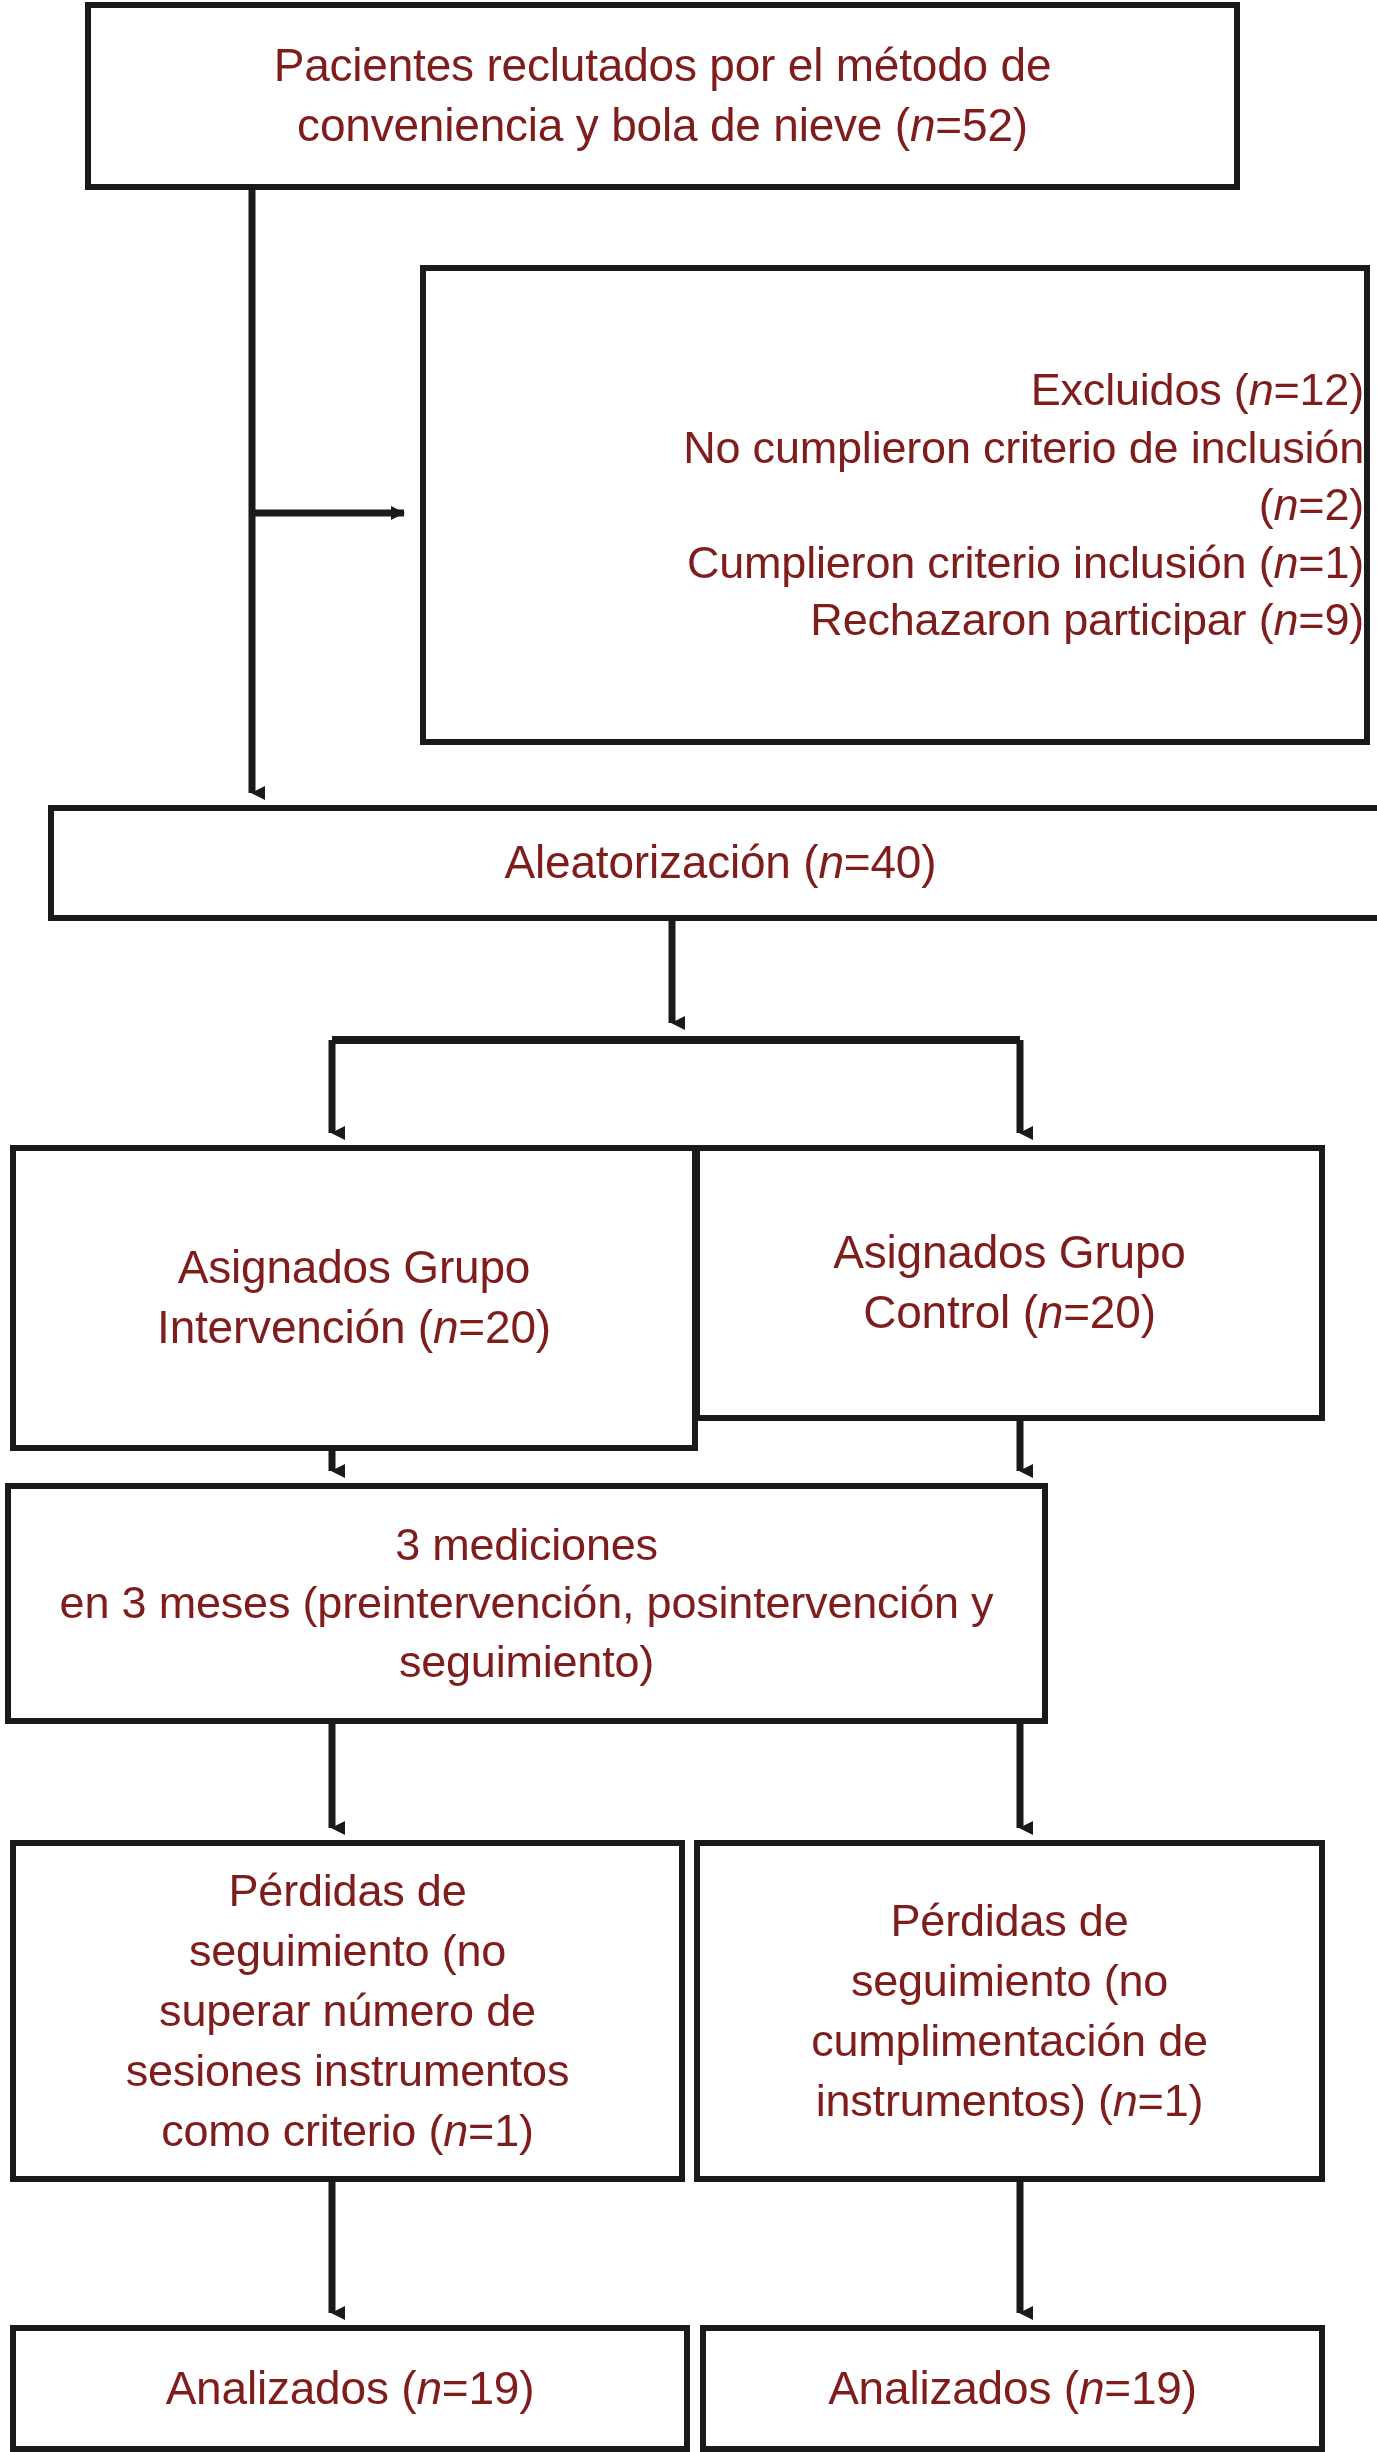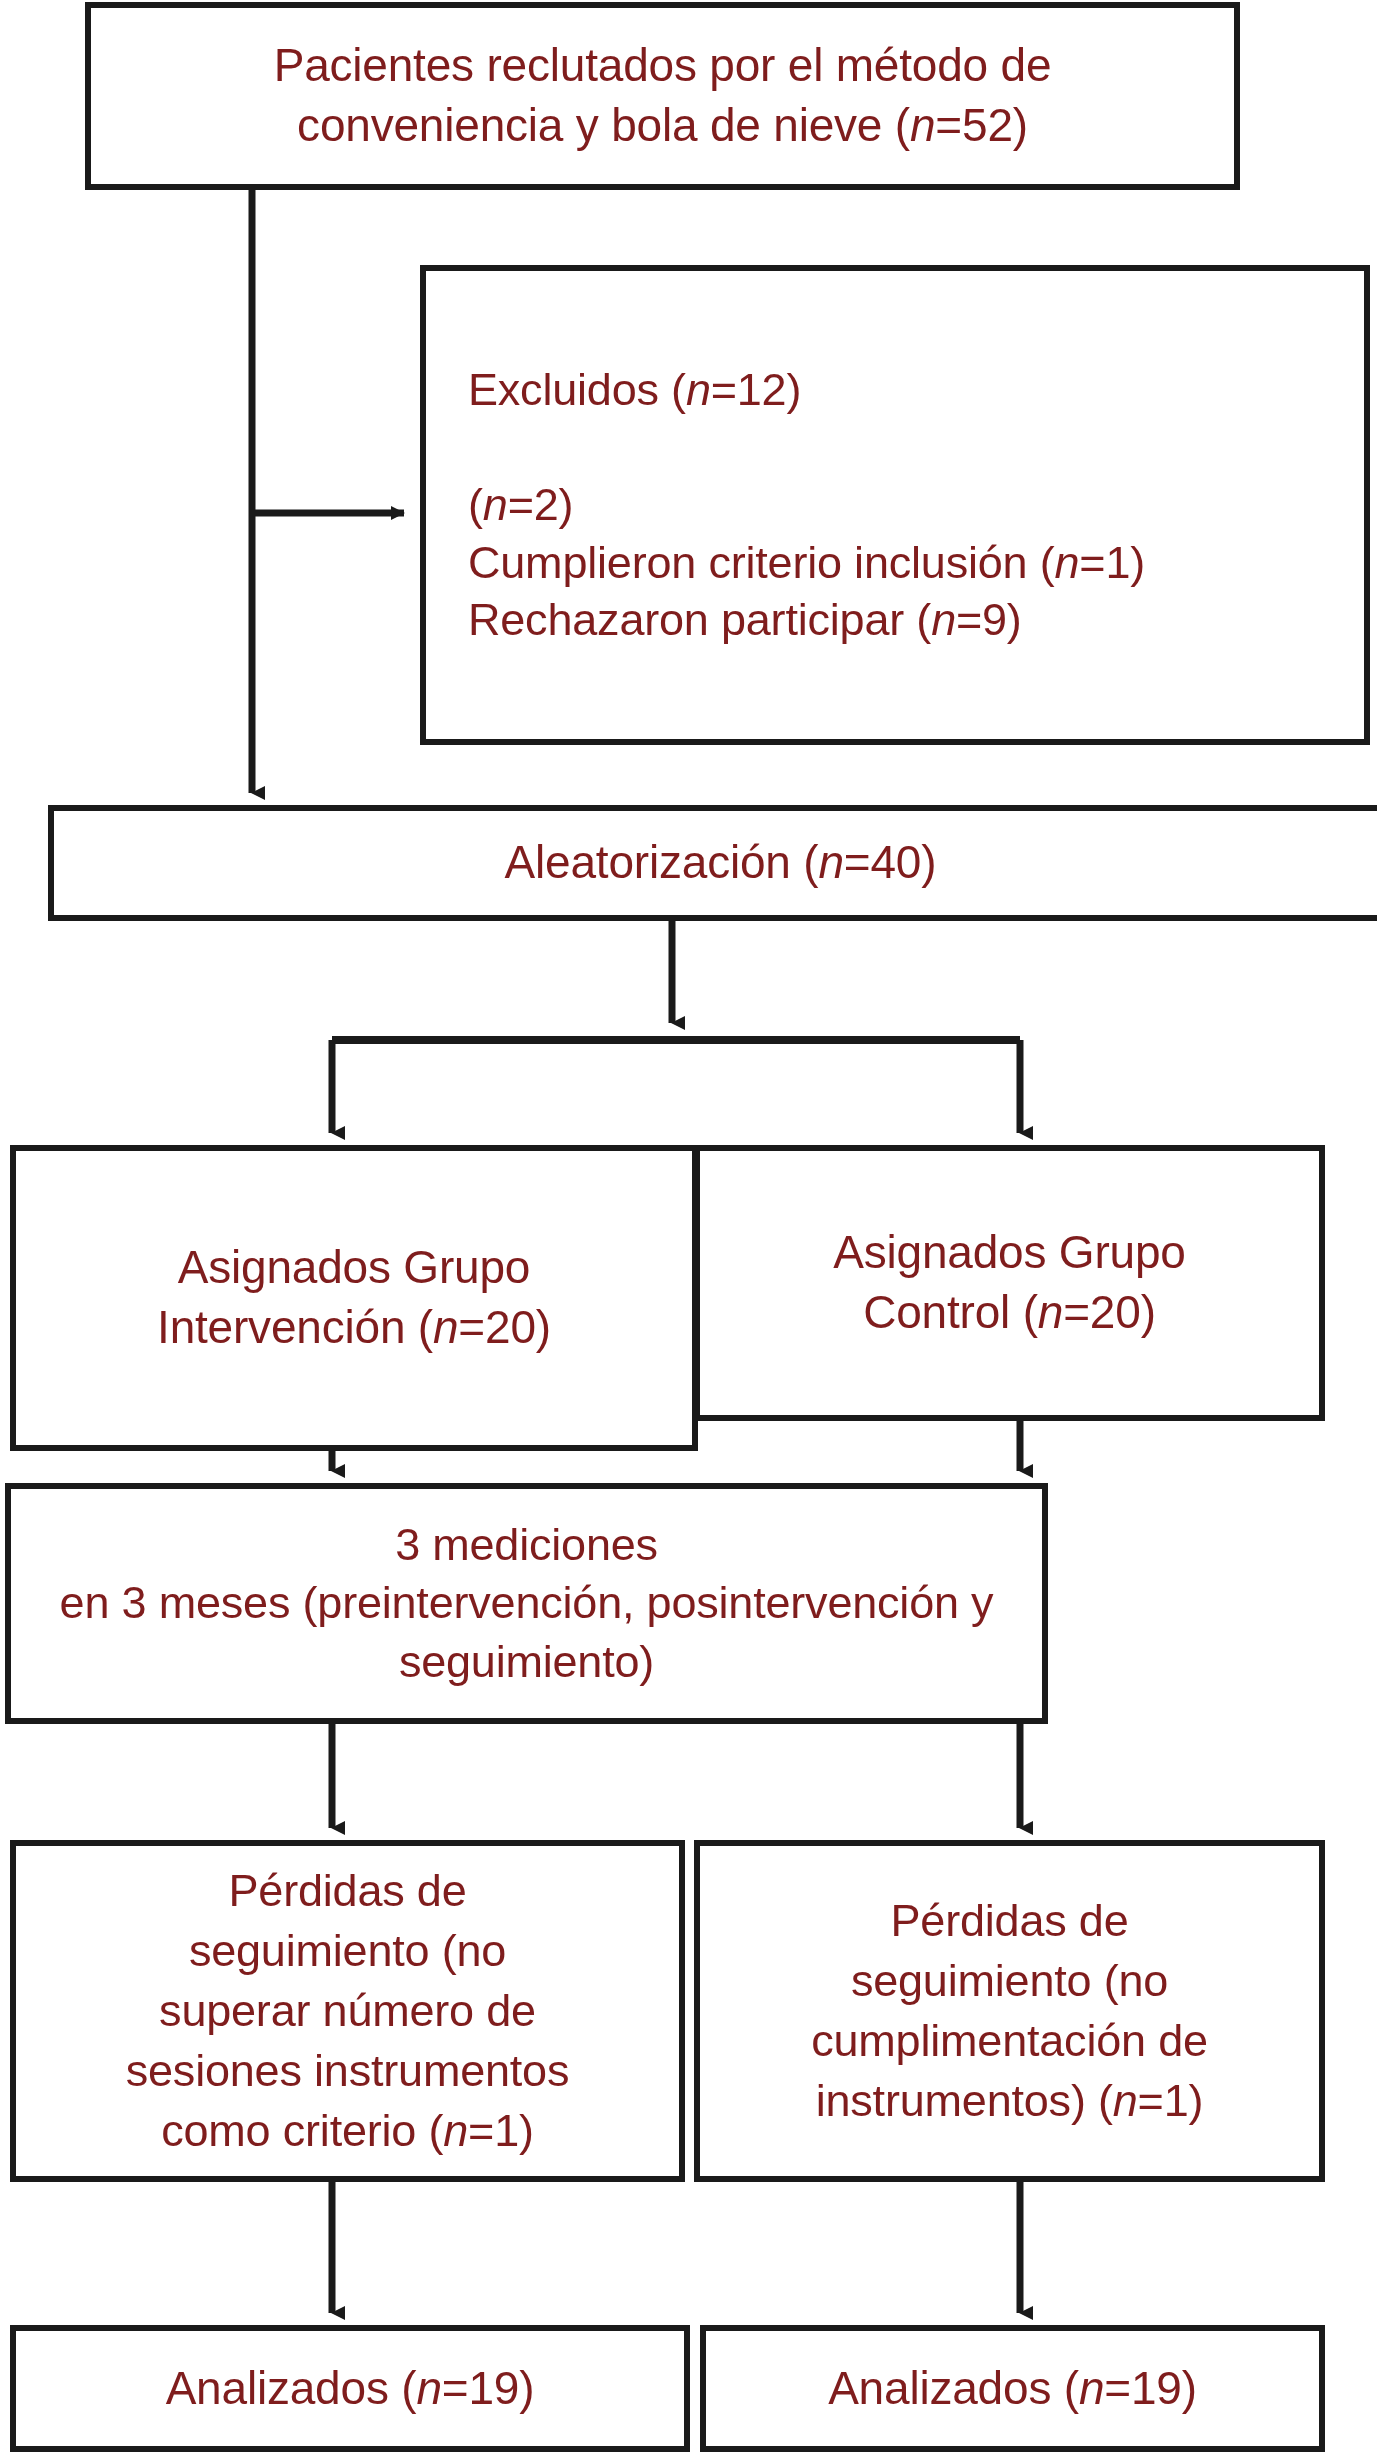--- a/index.html
+++ b/index.html
@@ -41,22 +41,22 @@
     width: 100%;
     line-height: 1.30;
     font-size: 46px;
     letter-spacing: -0.2px;
     white-space: pre-line;
   }
   .node.left-align {
     justify-content: flex-start;
   }
   .node.left-align .txt {
-    text-align: left;
-    padding-left: 42px;
+    text-align: right;
+    padding-left: 26px;
   }
   .italic-n {
     font-style: italic;
   }
   
   #node-recruited   { left: 85px;  top: 2px;    width: 1155px; height: 188px; }
   #node-excluded    { left: 420px; top: 265px;  width: 950px;  height: 480px; }
   #node-random      { left: 48px;  top: 805px;  width: 1345px; height: 116px; }
   #node-group-int   { left: 10px;  top: 1145px; width: 688px;  height: 306px; }
   #node-group-ctl   { left: 694px; top: 1145px; width: 631px;  height: 276px; }
@@ -121,21 +121,21 @@
     <g>
       <path d="M1020,2182 L1020,2313" stroke="#1a1a1a" stroke-width="7" fill="none" marker-end="url(#arrowDown)"></path>
     </g>
   </svg>
 
   <div class="node" id="node-recruited">
     <span class="txt"><span>Pacientes reclutados por el método de</span><br><span>conveniencia y bola de nieve (</span><i class="italic-n">n</i><span>=52)</span></span>
   </div>
 
   <div class="node left-align" id="node-excluded">
-    <span class="txt"><span>Excluidos (</span><i class="italic-n">n</i><span>=12)</span><br><br><span>   (</span><i class="italic-n">n</i><span>=2)</span><br><span>Cumplieron criterio  inclusión (</span><i class="italic-n">n</i><span>=1)</span><br><span> Rechazaron participar (</span><i class="italic-n">n</i><span>=9)</span></span>
+    <span class="txt"><span>Excluidos (</span><i class="italic-n">n</i><span>=12)</span><br><span>No cumplieron criterio de inclusión</span><br><span>   (</span><i class="italic-n">n</i><span>=2)</span><br><span>Cumplieron criterio  inclusión (</span><i class="italic-n">n</i><span>=1)</span><br><span> Rechazaron participar (</span><i class="italic-n">n</i><span>=9)</span></span>
   </div>
 
   <div class="node" id="node-random">
     <span class="txt"><span>Aleatorización (</span><i class="italic-n">n</i><span>=40)</span></span>
   </div>
 
   <div class="node" id="node-group-int">
     <span class="txt"><span>Asignados Grupo</span><br><span>Intervención (</span><i class="italic-n">n</i><span>=20)</span></span>
   </div>
 

